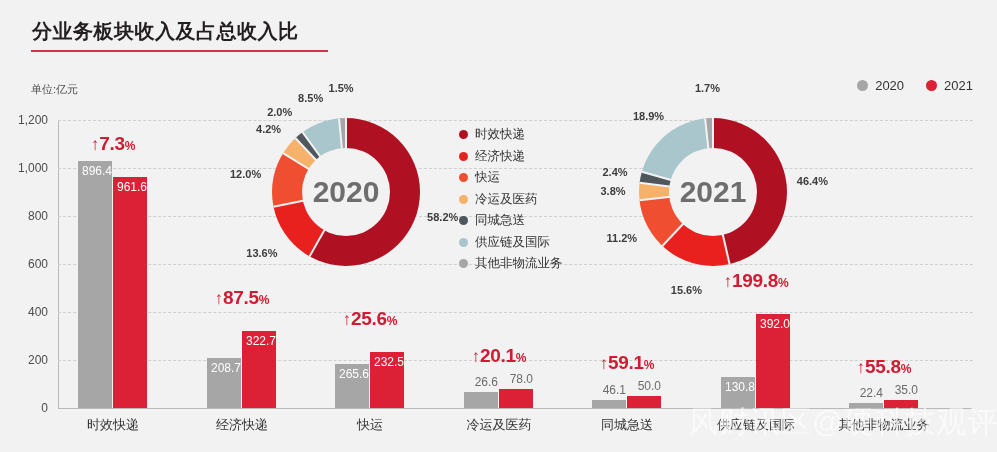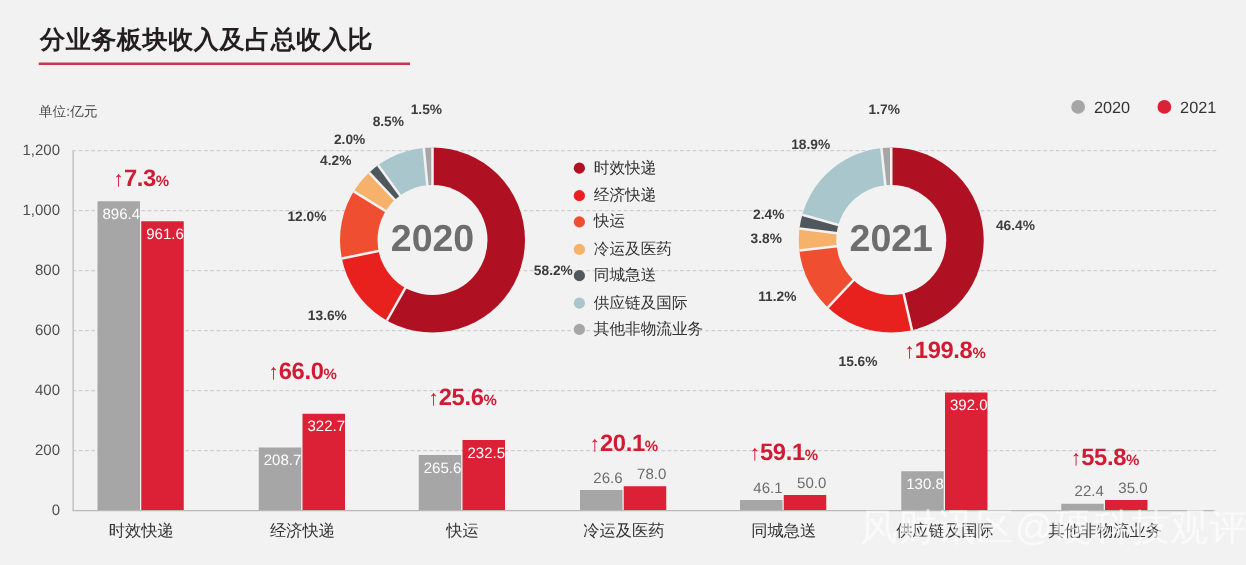--- a/index.html
+++ b/index.html
@@ -149,21 +149,21 @@
           <div class="growth" style="bottom: 252.784px;"><span class="arrow">↑</span><span class="num">7.3</span><span class="pct">%</span></div>
           <div class="xlabel">时效快递</div>
         </div>
         <div class="group" style="left: 149px; width: 69px;">
           <div class="bar g" style="height: 50.088px; padding-left: 12px;">
             <div class="bar-val">208.7</div>
           </div>
           <div class="bar r" style="height: 77.448px;">
             <div class="bar-val">322.7</div>
           </div>
-          <div class="growth" style="bottom: 99.448px;"><span class="arrow">↑</span><span class="num">66.0</span><span class="pct">%</span></div>
+          <div class="growth" style="bottom: 99.448px;"><span class="arrow">↑</span><span class="num">87.5</span><span class="pct">%</span></div>
           <div class="xlabel">经济快递</div>
         </div>
         <div class="group" style="left: 277px; width: 69px;">
           <div class="bar g" style="height: 44.448px;">
             <div class="bar-val">265.6</div>
           </div>
           <div class="bar r" style="height: 55.8px;">
             <div class="bar-val">232.5</div>
           </div>
           <div class="growth" style="bottom: 77.8px;"><span class="arrow">↑</span><span class="num">25.6</span><span class="pct">%</span></div>

